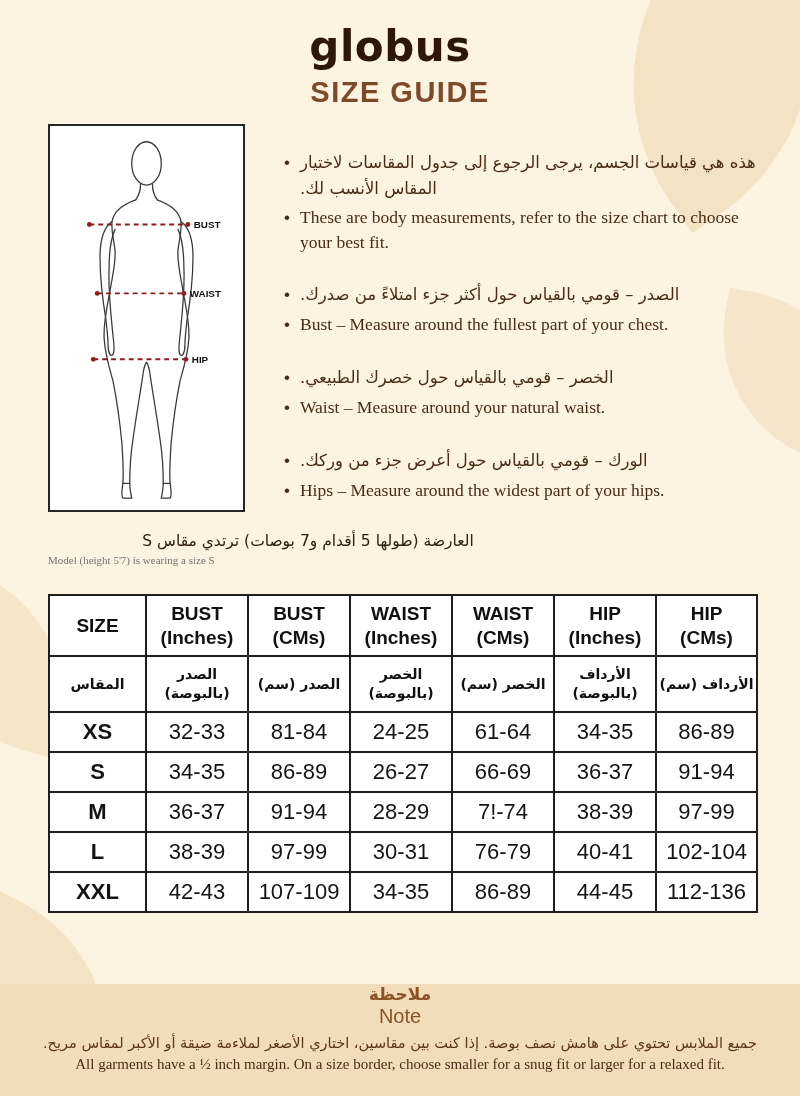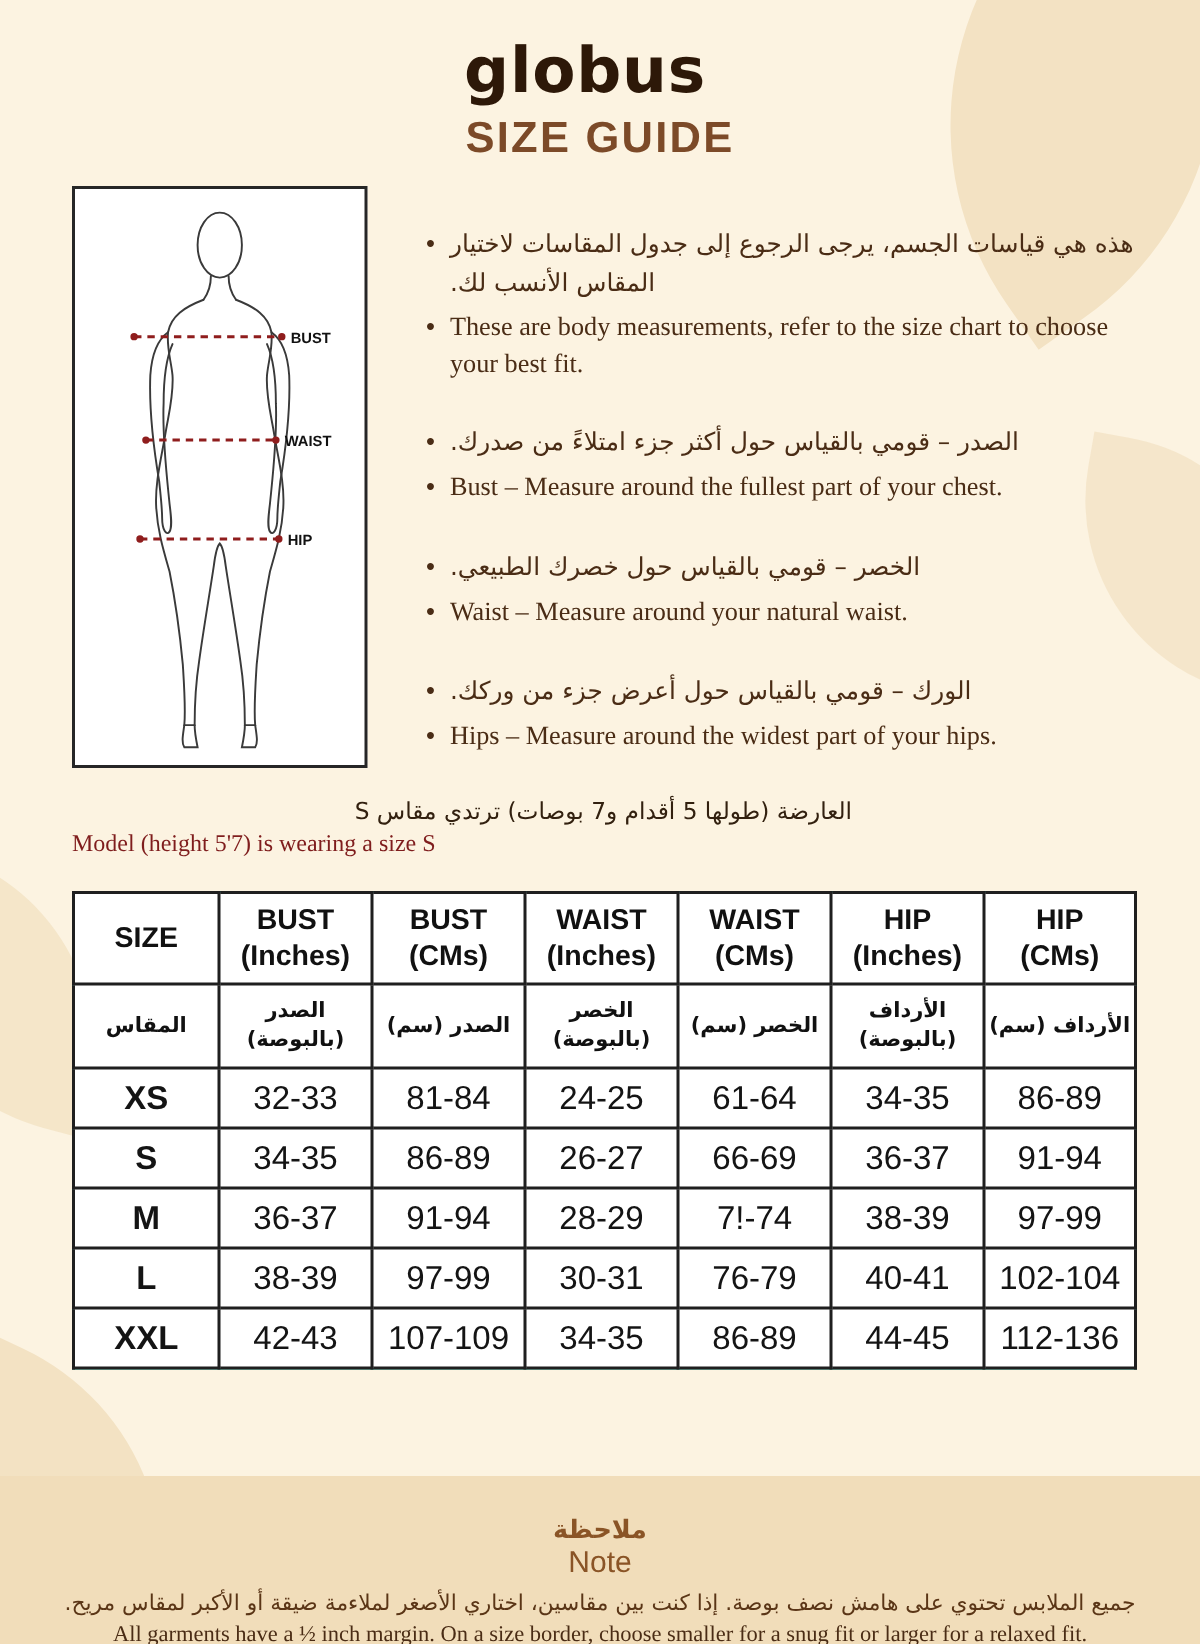--- a/index.html
+++ b/index.html
@@ -40,35 +40,35 @@
   .inst-group{margin-bottom:28px}
   .inst-line{display:flex;gap:10px;margin-bottom:4px}
   .bullet{flex:0 0 auto;color:var(--body);font-size:17px;line-height:1.5}
   .txt{flex:1}
   .txt.ar{font-family:"DejaVu Sans",sans-serif;font-size:16.5px;color:var(--body);
     direction:rtl;text-align:left;line-height:1.55}
   .txt.en{font-family:"Liberation Serif",serif;font-size:17.5px;color:var(--body);line-height:1.4}
 
   .model-note{left:48px;top:532px;width:520px}
   .model-ar{font-family:"DejaVu Sans",sans-serif;font-size:15.5px;color:#32200f;
-    direction:rtl;text-align:right;margin-bottom:4px}
-  .model-en{font-family:"Liberation Serif",serif;font-size:16px;color:#7f1d1d}
+    direction:rtl;text-align:center;margin-bottom:4px}
+  .model-en{font-family:"Liberation Serif",serif;font-size:11px;color:#737373}
 
   table.size-chart{left:48px;top:594px;width:708px;border-collapse:collapse;
-    table-layout:fixed;background:#14b8a6;position:absolute;z-index:1}
+    table-layout:fixed;background:#14532d;position:absolute;z-index:1}
   .size-chart th,.size-chart td{border:2px solid var(--table-border);text-align:center;
     vertical-align:middle;background:#fff;color:#141414}
   .hdr-en th{height:61px;font-size:19px;font-weight:bold;white-space:pre-line;line-height:1.25;color:#111}
   .hdr-ar th{height:56px;font-family:"DejaVu Sans",sans-serif;font-size:14px;font-weight:bold;
     white-space:pre-line;line-height:1.35;direction:rtl;color:#111}
   .size-chart td{height:40px;font-size:22px}
   .size-chart td.size{font-weight:bold}
 
   .note-band{left:0;top:984px;width:800px;height:112px;background:var(--band);
-    text-align:center;padding-top:26px}
+    text-align:center;padding-top:0}
   .note-title-ar{font-family:"DejaVu Sans",sans-serif;font-weight:bold;font-size:17px;
     color:var(--note-title);margin-bottom:1px}
   .note-title-en{font-weight:normal;font-size:20px;color:var(--note-title);margin-bottom:7px}
   .note-ar{font-family:"DejaVu Sans",sans-serif;font-size:14.5px;color:#5a3516;
     direction:rtl;margin-bottom:5px}
   .note-en{font-family:"Liberation Serif",serif;font-size:15px;color:#4a2c15}
 
   .mannequin{stroke:#3a3a3a;stroke-width:1.3;fill:none;stroke-linecap:round}
   .measure-line{stroke:var(--measure);stroke-width:2;stroke-dasharray:5,4;fill:none}
   .measure-dot{fill:var(--measure)}

